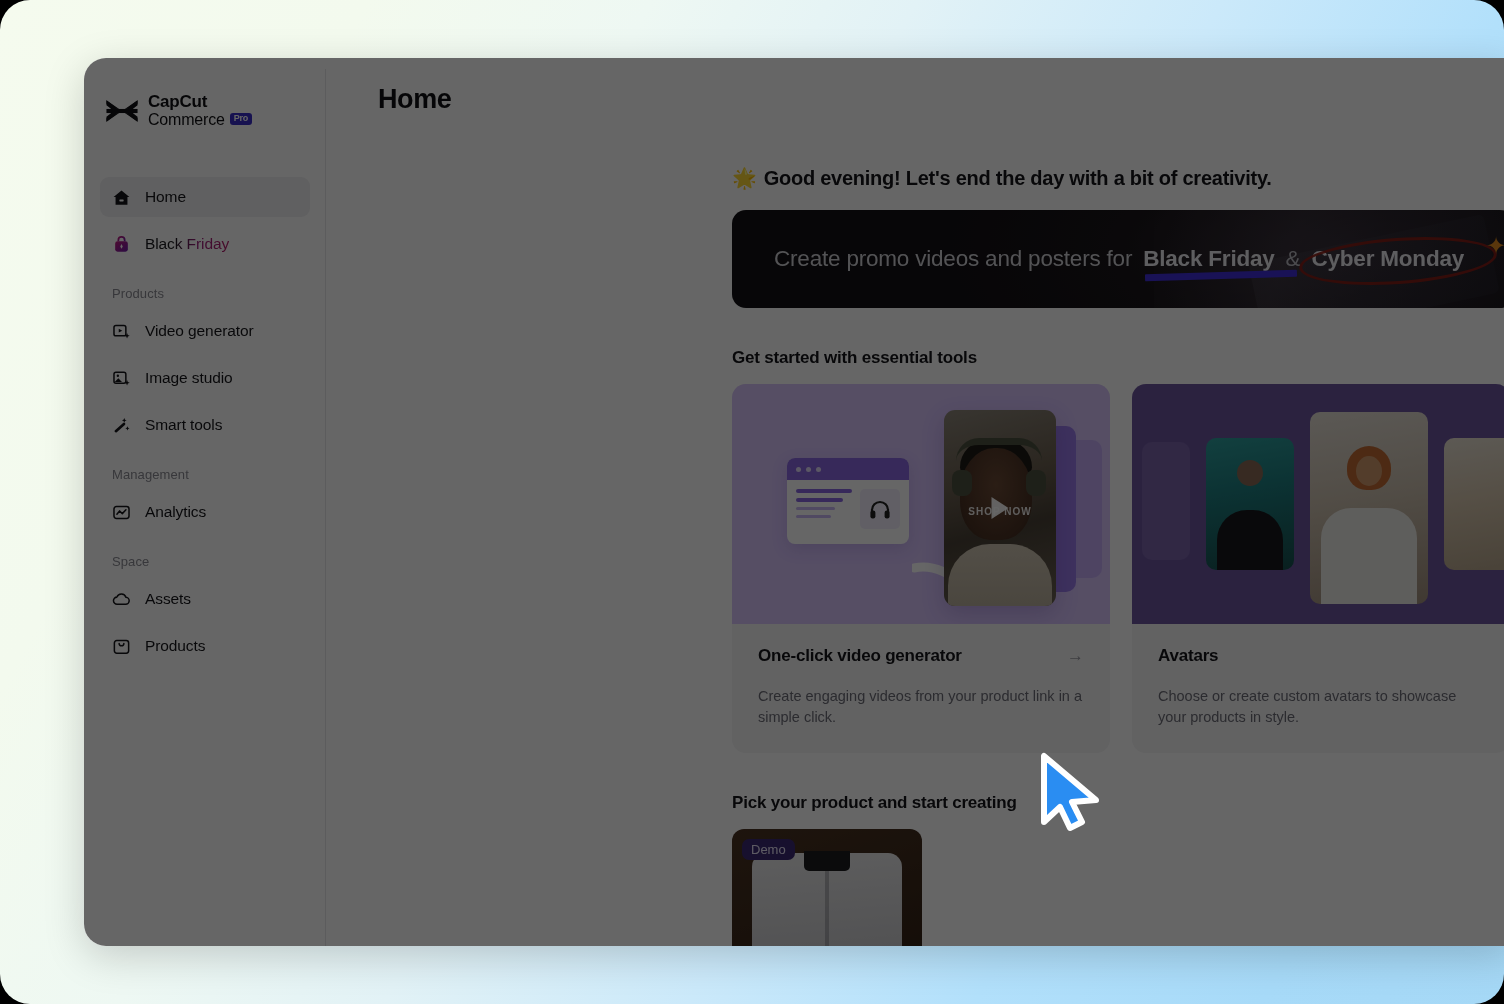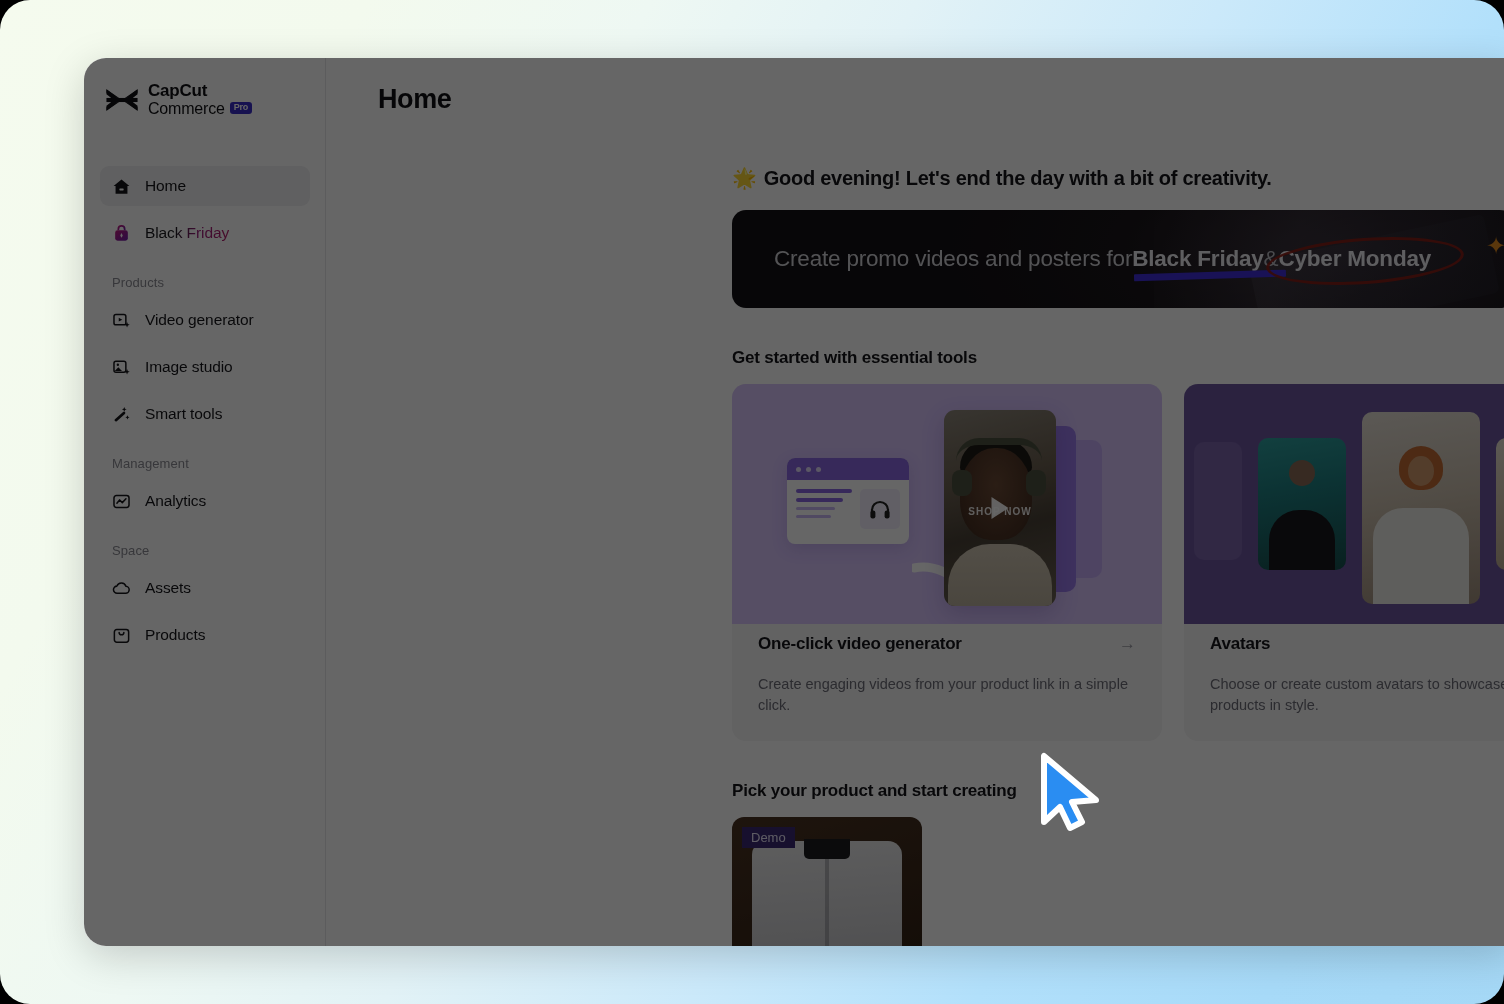--- a/index.html
+++ b/index.html
@@ -51,21 +51,21 @@
     left: 0; top: 0;
     width: 100%; height: 100%;
     background: rgba(0,0,0,0.60);
     pointer-events: none;
     z-index: 900;
   }
 
   
   #sidebar {
     position: absolute;
-    left: 0; top: 0;
+    left: 0; top: 11px;
     width: 242px;
     height: 888px;
     background: #ffffff;
     border-right: 1px solid #e6e6e8;
     box-sizing: border-box;
   }
 
   #brand {
     position: absolute;
     left: 20px;
@@ -211,20 +211,21 @@
   .promo-text {
     position: relative;
     z-index: 3;
     padding-left: 42px;
     font-size: 22.5px;
     color: #cfcfd4;
     white-space: nowrap;
     letter-spacing: -0.2px;
     display: flex;
     align-items: baseline;
+    gap: 11px;
   }
   .promo-strong {
     font-weight: bold;
     color: #eceaef;
     position: relative;
   }
   .bf-underline {
     position: absolute;
     left: 2px; bottom: -7px;
     width: 152px; height: 7px;
@@ -256,33 +257,33 @@
     font-weight: bold;
     color: #16161a;
     letter-spacing: -0.2px;
     margin-top: 40px;
     margin-bottom: 16px;
   }
 
   
   #tool-cards { display: flex; gap: 22px; }
   .tool-card {
-    width: 430px;
+    width: 378px;
     flex: none;
     border-radius: 14px;
     overflow: hidden;
     background: #f4f4f5;
     cursor: pointer;
   }
   .tool-card-art {
     height: 240px;
     position: relative;
     overflow: hidden;
   }
-  .tool-card-body { padding: 10px 26px 24px 26px; }
+  .tool-card-body { padding: 22px 26px 24px 26px; }
   .tool-card-head {
     display: flex;
     align-items: center;
     justify-content: space-between;
   }
   .tool-card-title {
     font-size: 17px;
     font-weight: bold;
     color: #16161a;
     letter-spacing: -0.2px;
@@ -450,21 +451,21 @@
     flex: none;
     cursor: pointer;
   }
   .product-badge {
     position: absolute;
     left: 10px; top: 10px;
     background: #3b2a74;
     color: #e9e4f8;
     font-size: 13px;
     padding: 3px 9px;
-    border-radius: 0;
+    border-radius: 7px;
     z-index: 3;
   }
   .shirt {
     position: absolute;
     left: 50%; top: 24px;
     transform: translateX(-50%);
     width: 150px; height: 170px;
     background: linear-gradient(175deg, #e9e9ea 0%, #cfcfd2 55%, #b6b6ba 100%);
     border-radius: 14px 14px 8px 8px;
   }

